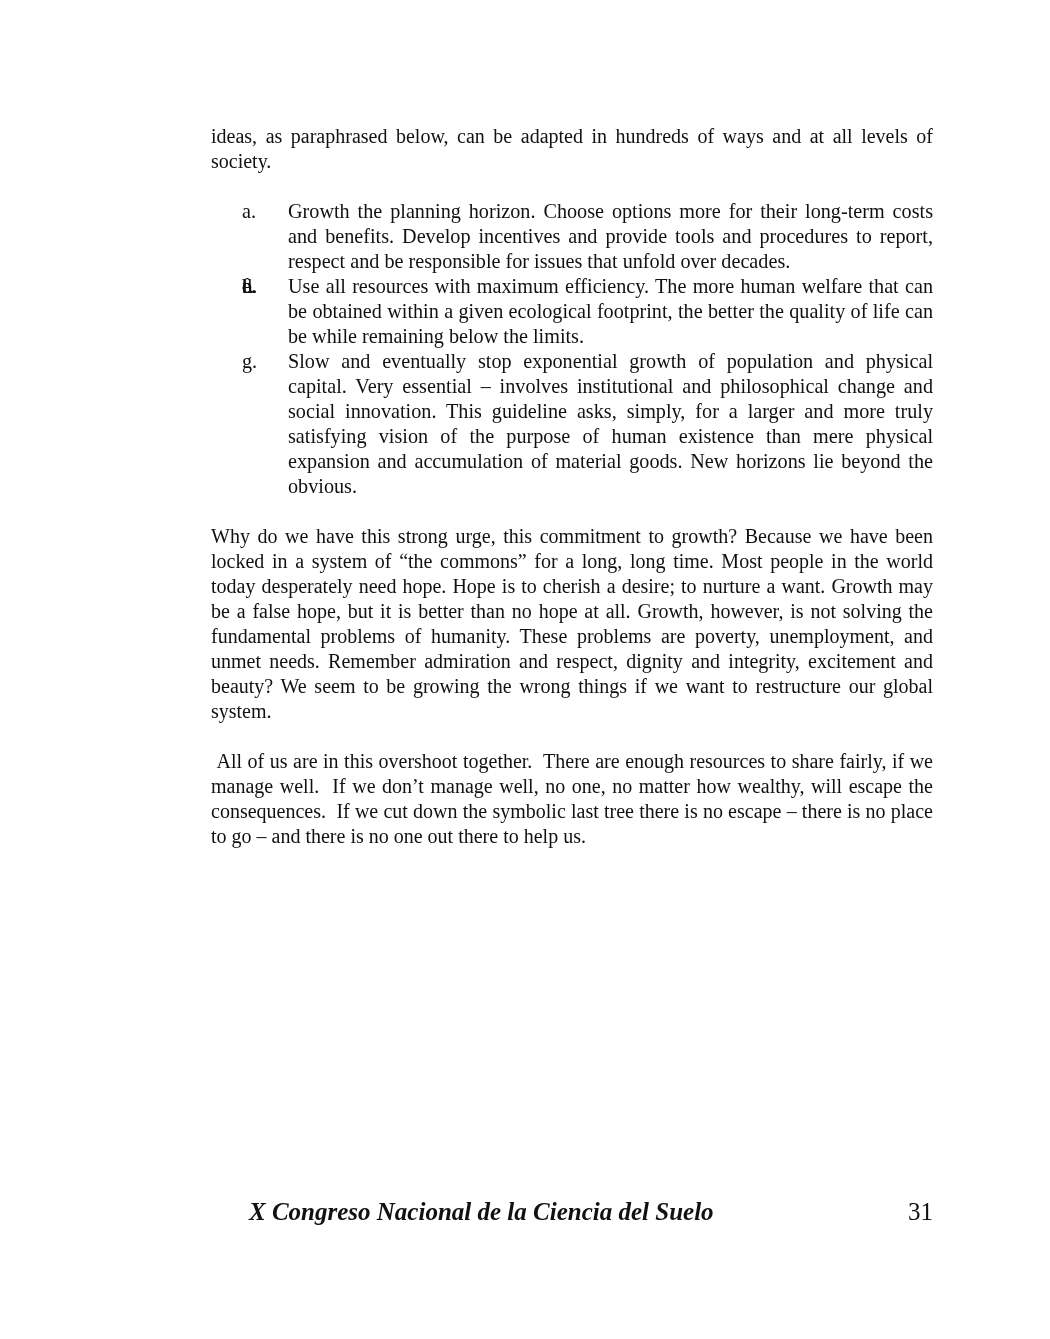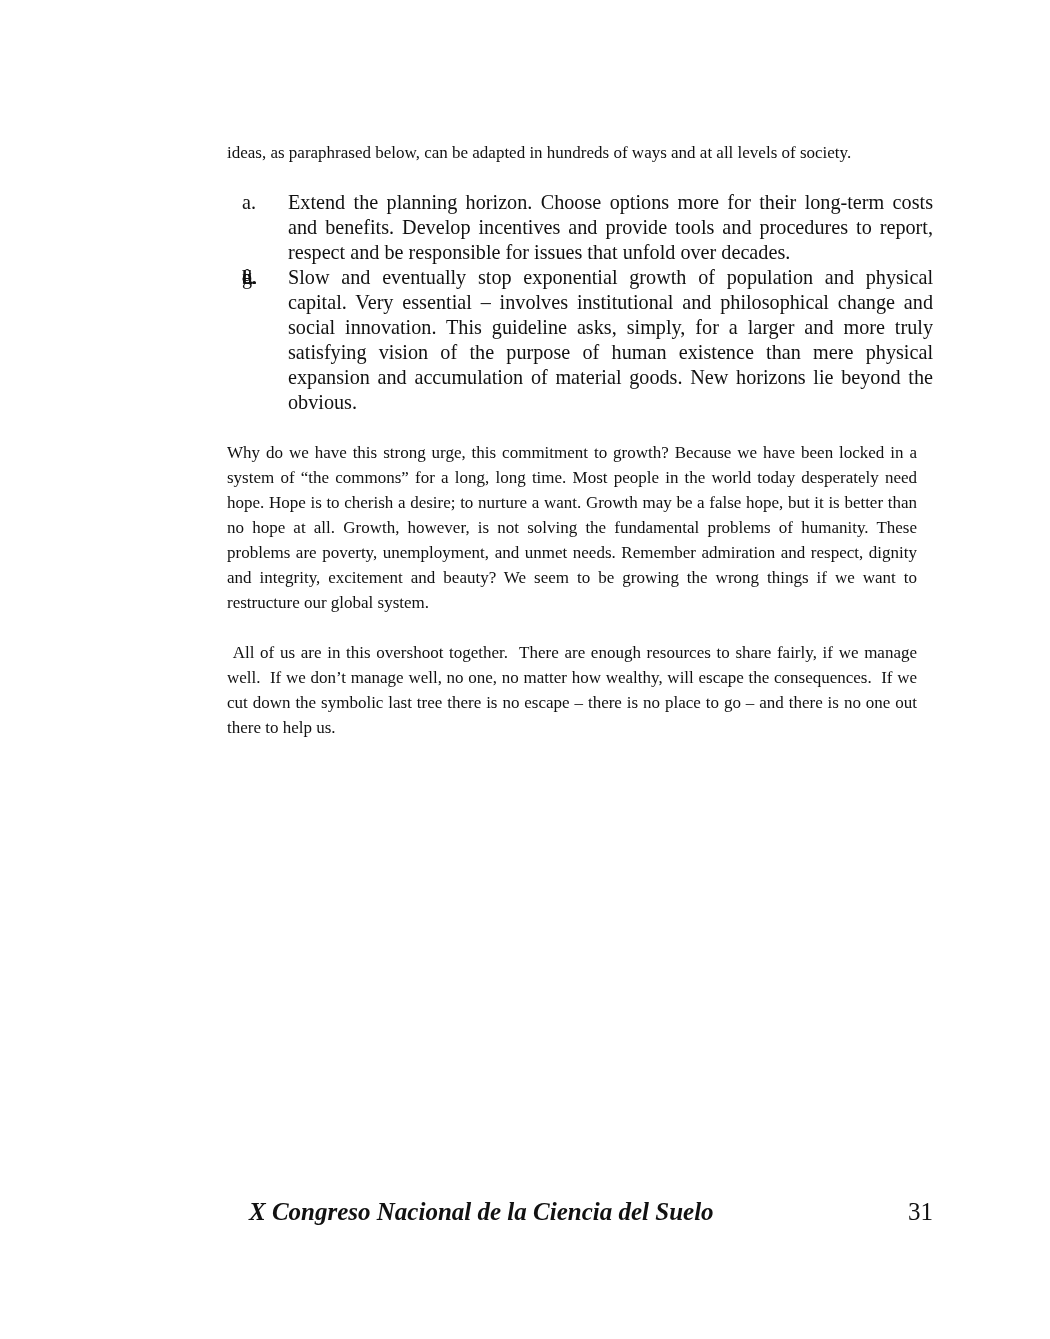--- a/index.html
+++ b/index.html
@@ -15,24 +15,24 @@
       font-family: "Liberation Serif", serif;
       color: #111111;
     }
     .page {
       position: absolute;
       left: 211px;
       top: 124px;
       width: 722px;
     }
     .para {
-      font-size: 17px;
+      font-size: 20px;
       line-height: 25px;
       text-align: justify;
-      margin: 16px;
+      margin: 0;
     }
     .para.intro {
       margin-bottom: 25px;
     }
     .list {
       margin: 0 0 25px 0;
       padding: 0;
       list-style: none;
     }
     .list-item {
@@ -80,36 +80,37 @@
   </style>
 </head>
 <body>
 
 <div class="page">
   <p class="para intro">ideas, as paraphrased below, can be adapted in hundreds of ways and at all levels of society.</p>
 
   <ol class="list">
     <li class="list-item">
       <span class="marker">a.</span>
-      <span class="item-text">Extend the planning horizon.  Choose options more for their long-term costs and benefits. Develop incentives and provide tools and procedures to report, respect and be responsible for issues that unfold over decades.</span>
+      <span class="item-text">Growth the planning horizon.  Choose options more for their long-term costs and benefits. Develop incentives and provide tools and procedures to report, respect and be responsible for issues that unfold over decades.</span>
     </li>
     <li class="list-item">
       <span class="marker">b.</span>
     </li>
     <li class="list-item">
       <span class="marker">c.</span>
     </li>
     <li class="list-item">
       <span class="marker">d.</span>
     </li>
     <li class="list-item">
       <span class="marker">e.</span>
     </li>
     <li class="list-item">
       <span class="marker">f.</span>
+      <span class="item-text">Use all resources with maximum efficiency.  The more human welfare that can be obtained within a given ecological footprint, the better the quality of life can be while remaining below the limits.</span>
     </li>
     <li class="list-item">
       <span class="marker">g.</span>
       <span class="item-text">Slow and eventually stop exponential growth of population and physical capital.  Very essential – involves institutional and philosophical change and social innovation.  This guideline asks, simply, for a larger and more truly satisfying vision of the purpose of human existence than mere physical expansion and accumulation of material goods.  New horizons lie beyond the obvious.</span>
     </li>
   </ol>
 
   <p class="para gap">Why do we have this strong urge, this commitment to growth?  Because we have been locked in a system of “the commons” for a long, long time.  Most people in the world today desperately need hope. Hope is to cherish a desire; to nurture a want. Growth may be a false hope, but it is better than no hope at all.  Growth, however, is not solving the fundamental problems of humanity. These problems are poverty, unemployment, and unmet needs.  Remember admiration and respect, dignity and integrity, excitement and beauty?  We seem to be growing the wrong things if we want to restructure our global system.</p>
 
   <p class="para" style="white-space: pre-wrap;"> All of us are in this overshoot together.  There are enough resources to share fairly, if we manage well.  If we don’t manage well, no one, no matter how wealthy, will escape the consequences.  If we cut down the symbolic last tree there is no escape – there is no place to go – and there is no one out there to help us.</p>

